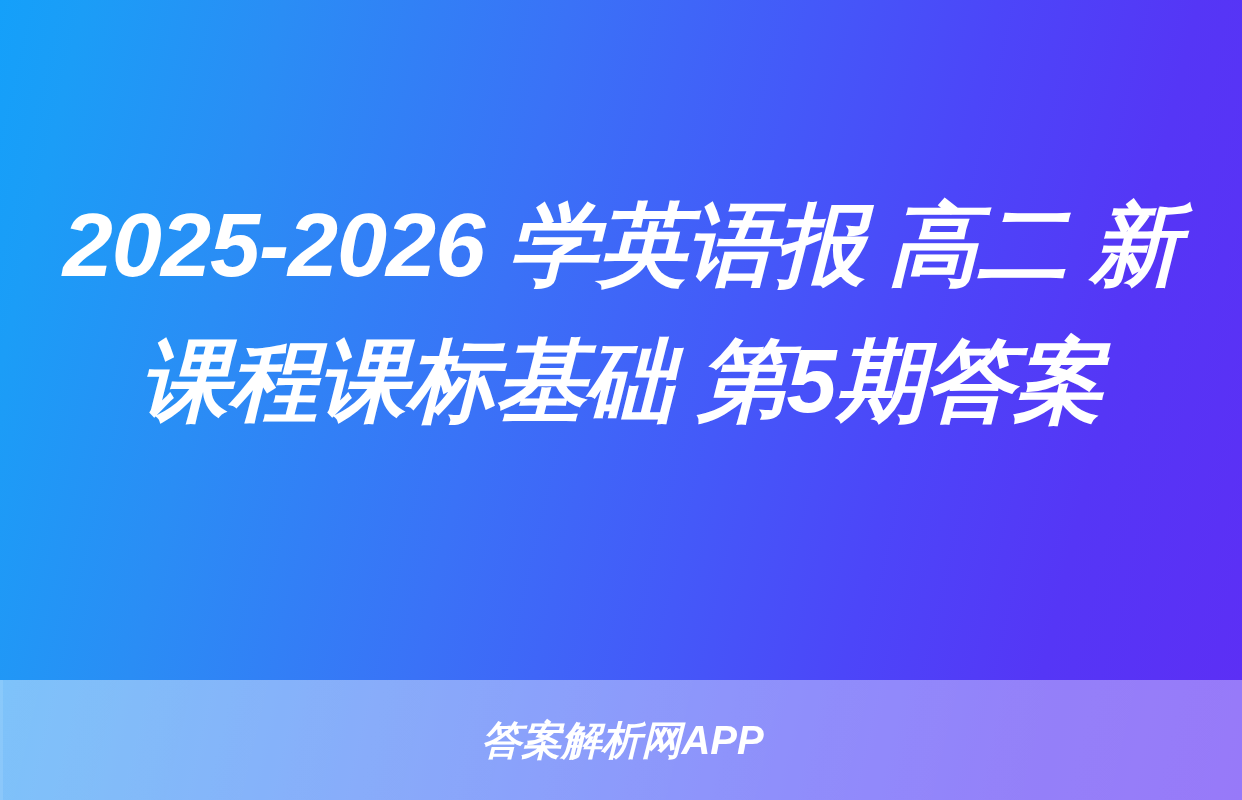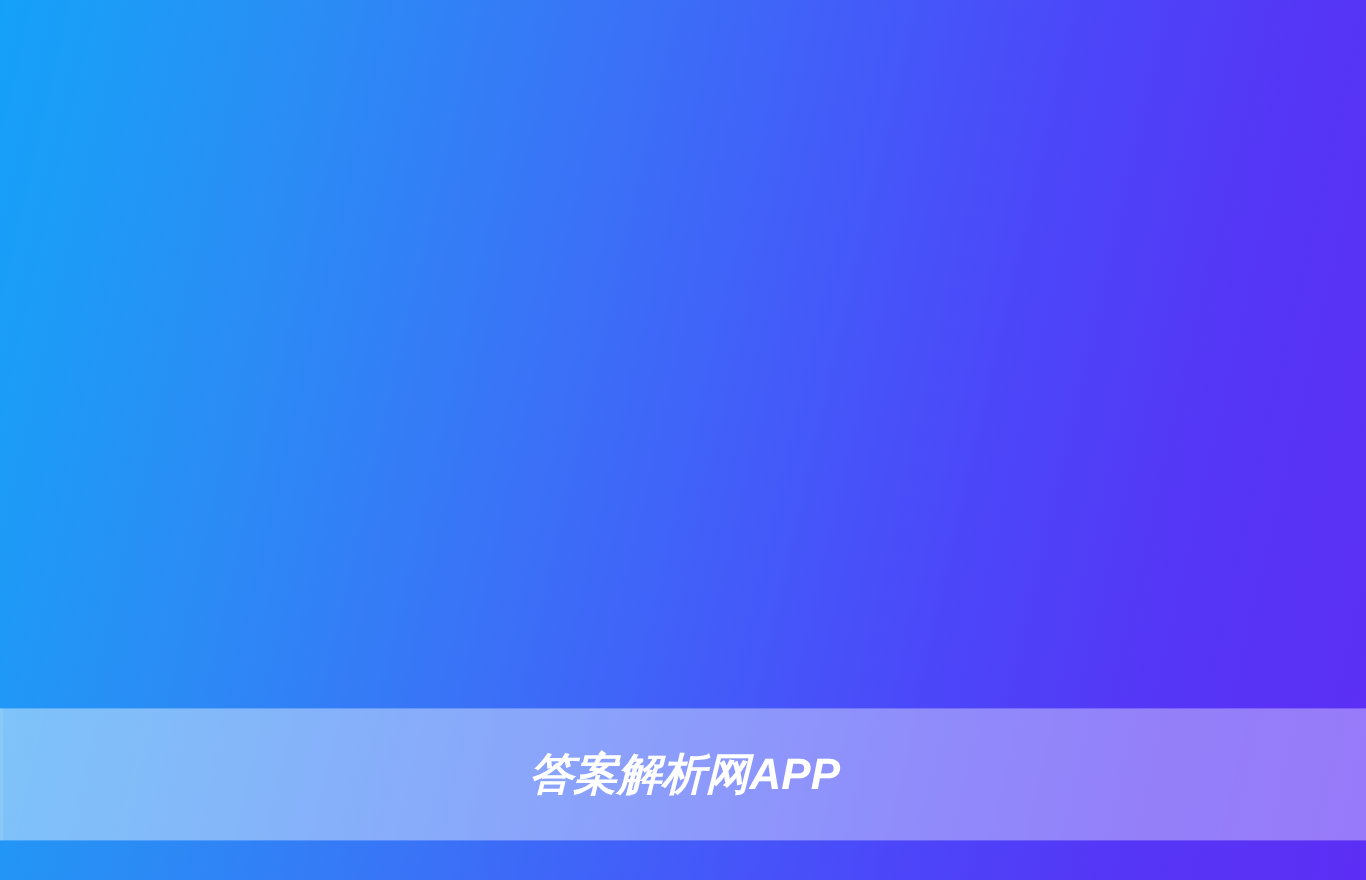--- a/index.html
+++ b/index.html
@@ -45,21 +45,21 @@
     font-style: italic;
     letter-spacing: -1px;
     white-space: pre-wrap;
     text-rendering: geometricPrecision;
   }
 
   
   .brand-band {
     position: absolute;
     left: 0;
-    top: 644px;
+    top: 680px;
     width: 1242px;
     height: 120px;
     background: linear-gradient(103deg,
         rgba(255,255,255,0.42) 0%,
         rgba(255,255,255,0.40) 30%,
         rgba(255,255,255,0.38) 65%,
         rgba(255,255,255,0.36) 100%);
     display: flex;
     align-items: center;
     justify-content: center;
@@ -75,18 +75,19 @@
     font-style: italic;
     letter-spacing: 0px;
     white-space: nowrap;
   }
 </style>
 </head>
 <body>
 
 <div class="poster">
 
+  <div class="headline">2025-2026 学英语报 高二 新课程课标基础 第5期答案</div>
 
   <div class="brand-band">
     <span class="brand-text">答案解析网APP</span>
   </div>
 
 </div>
 
 </body></html>

